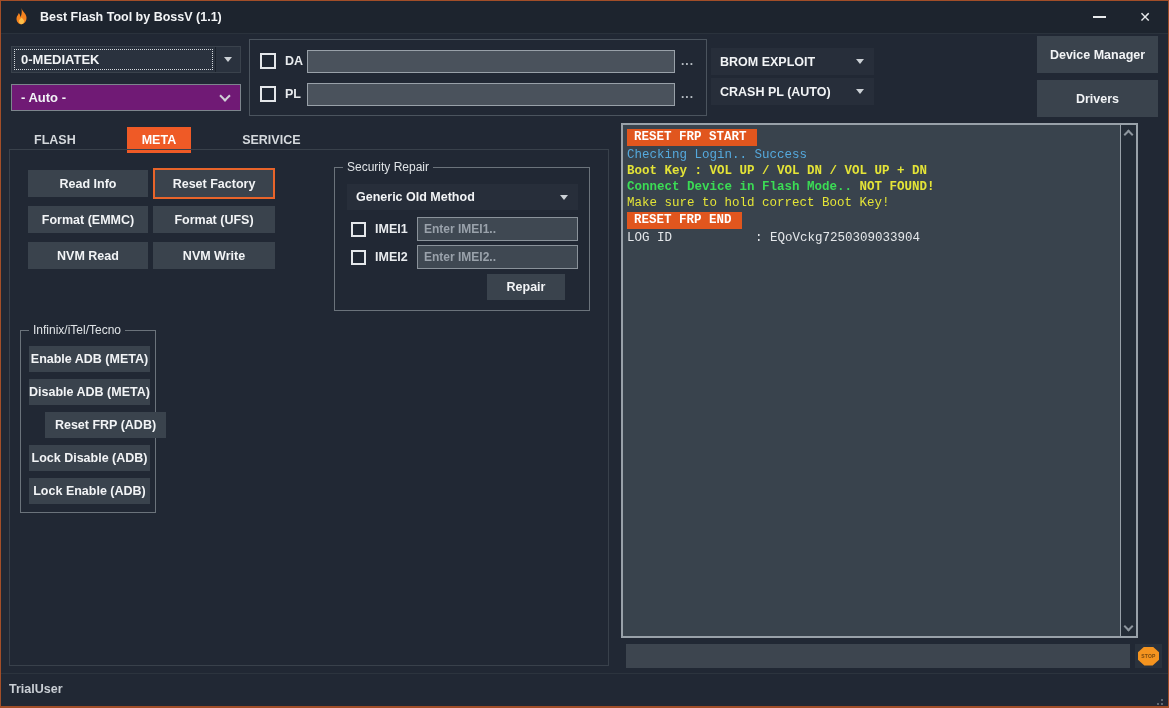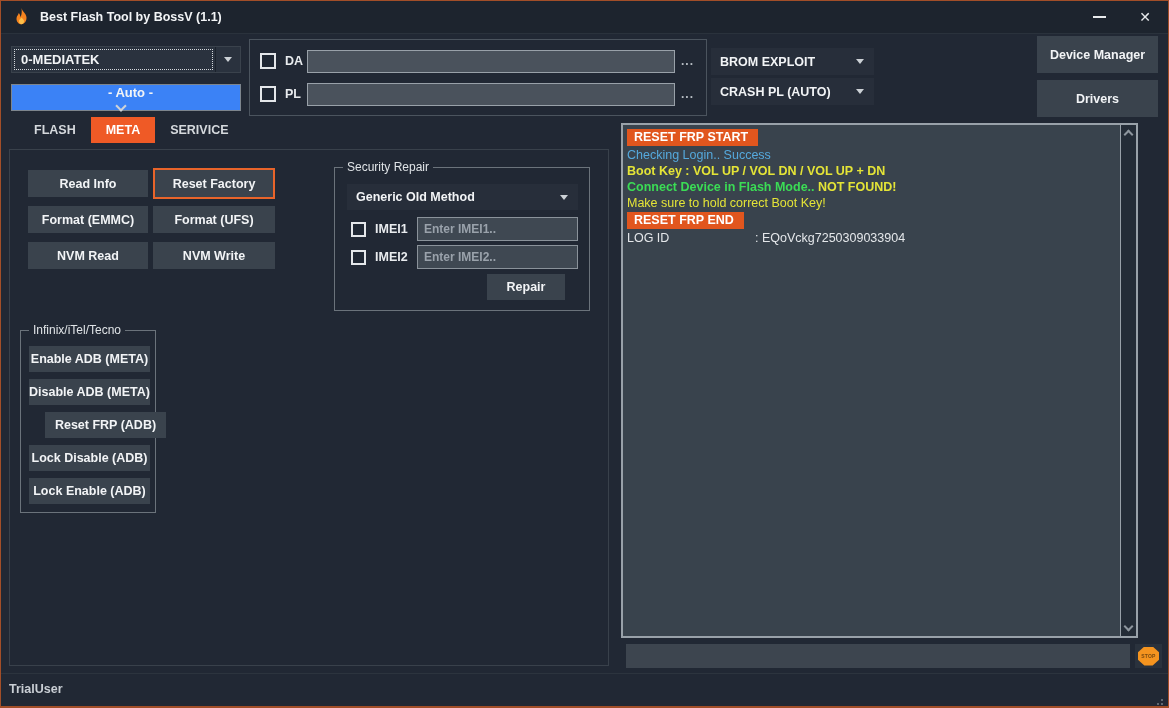--- a/index.html
+++ b/index.html
@@ -31,21 +31,21 @@
   .caret { width:0; height:0; border-left:4px solid transparent; border-right:4px solid transparent;
     border-top:5px solid #ccd1d6; margin-right:10px; }
 
   .brand-combo { left:10px; top:12px; width:230px; height:27px; background:#2a323e; border:1px solid #3a424c; }
   .brand-combo .focus-dots { position:absolute; left:3px; top:3px; bottom:3px; right:28px;
     outline:1px dotted #d4d8dc; pointer-events:none; }
   .brand-combo .arrow-seg { width:25px; align-self:stretch; display:flex; align-items:center;
     justify-content:center; border-left:1px solid #1b222c; }
   .brand-combo .arrow-seg .caret { margin:0; }
 
-  .auto-combo { left:10px; top:50px; width:230px; height:27px; background:#3b82f6; border:1px solid #7d858d;flex-direction:column; }
+  .auto-combo { left:10px; top:50px; width:230px; height:27px; background:#701a75; border:1px solid #7d858d; }
   .chev { width:8px; height:8px; border-left:2px solid #cfd3d7; border-bottom:2px solid #cfd3d7;
     transform:rotate(-45deg); margin-right:11px; margin-top:-4px; }
 
   .dapl-group { position:absolute; left:248px; top:5px; width:458px; height:77px; border:1px solid #4b545e; }
   .dapl-row { position:absolute; left:0; right:0; height:24px; display:flex; align-items:center; }
   .dapl-row.da { top:9px; } .dapl-row.pl { top:42px; }
   .checkbox { width:16px; height:16px; border:2px solid #e4e7ea; background:#1f2733; flex:none; }
   .dapl-row .checkbox { margin-left:10px; }
   .dapl-row .lbl { font-size:12.5px; font-weight:bold; margin-left:9px; width:22px; }
   .dapl-row .field { width:368px; height:23px; background:#4a525c; border:1px solid #99a1a9;
@@ -57,21 +57,21 @@
   .exploit-combo { left:710px; top:14px; width:163px; height:27px; }
   .crash-combo { left:710px; top:44px; width:163px; height:27px; }
   .dark-combo .txt { font-size:12.5px; }
 
   .top-btn { position:absolute; width:121px; height:37px; background:#3a434d; color:#f2f4f6;
     font-size:12.5px; font-weight:bold; display:flex; align-items:center; justify-content:center; cursor:default; }
   .btn-devmgr { left:1036px; top:2px; }
   .btn-drivers { left:1036px; top:46px; }
 
   
-  .tabs { position:absolute; left:18px; top:116px; display:flex; height:26px; }
+  .tabs { position:absolute; left:18px; top:126px; display:flex; height:26px;gap:36px; }
   .tab { padding:0 15px; display:flex; align-items:center; font-size:12.5px; font-weight:bold;
     color:#d5d9dd; cursor:default; }
   .tab.active { background:#ef5a26; color:#ffffff; }
 
   
   .tabpage { position:absolute; left:8px; top:148px; width:600px; height:517px; border:1px solid #39414b; }
 
   .btn { position:absolute; background:#3a434d; color:#f2f4f6; font-size:12.5px; font-weight:bold;
     display:flex; align-items:center; justify-content:center; cursor:default; }
   .b-readinfo   { left:18px;  top:20px; width:120px; height:27px; }
@@ -96,21 +96,21 @@
     font-family:"Liberation Sans",sans-serif; }
   .imei-input::placeholder { color:#9aa2ab; opacity:1; }
   .b-repair { left:152px; top:106px; width:78px; height:26px; }
 
   .gb-brand { left:10px; top:180px; width:136px; height:183px; }
   .bb { position:absolute; left:8px; width:121px; height:26px; }
   .bb0 { top:15px; } .bb1 { top:48px; } .bb2 { top:81px;margin-left:16px; } .bb3 { top:114px; } .bb4 { top:147px; }
 
   
   .logpanel { position:absolute; left:620px; top:122px; width:517px; height:515px;
-    background:#39434d; border:2px solid #99a1a9; }
+    background:#39434d; border:2px solid #99a1a9;font-family:Liberation Mono, monospace; }
   .log-content { position:absolute; left:0; top:0; right:16px; bottom:0; padding:3px 0 0 4px;
     font-size:12.5px; line-height:16px; overflow:hidden; }
   .log-line { white-space:pre-wrap; }
   .log-badge { display:inline-block; background:#e1561e; color:#ffffff; font-weight:bold;
     padding:0px 10px 1px 7px; margin:1px 0; }
   .c-blue   { color:#55a9dd; }
   .c-yellow { color:#e4e437; }
   .c-green  { color:#3bdc55; }
   .bold { font-weight:bold; }
   .logid-label { display:inline-block; width:128px; color:#e4e7ea; }

